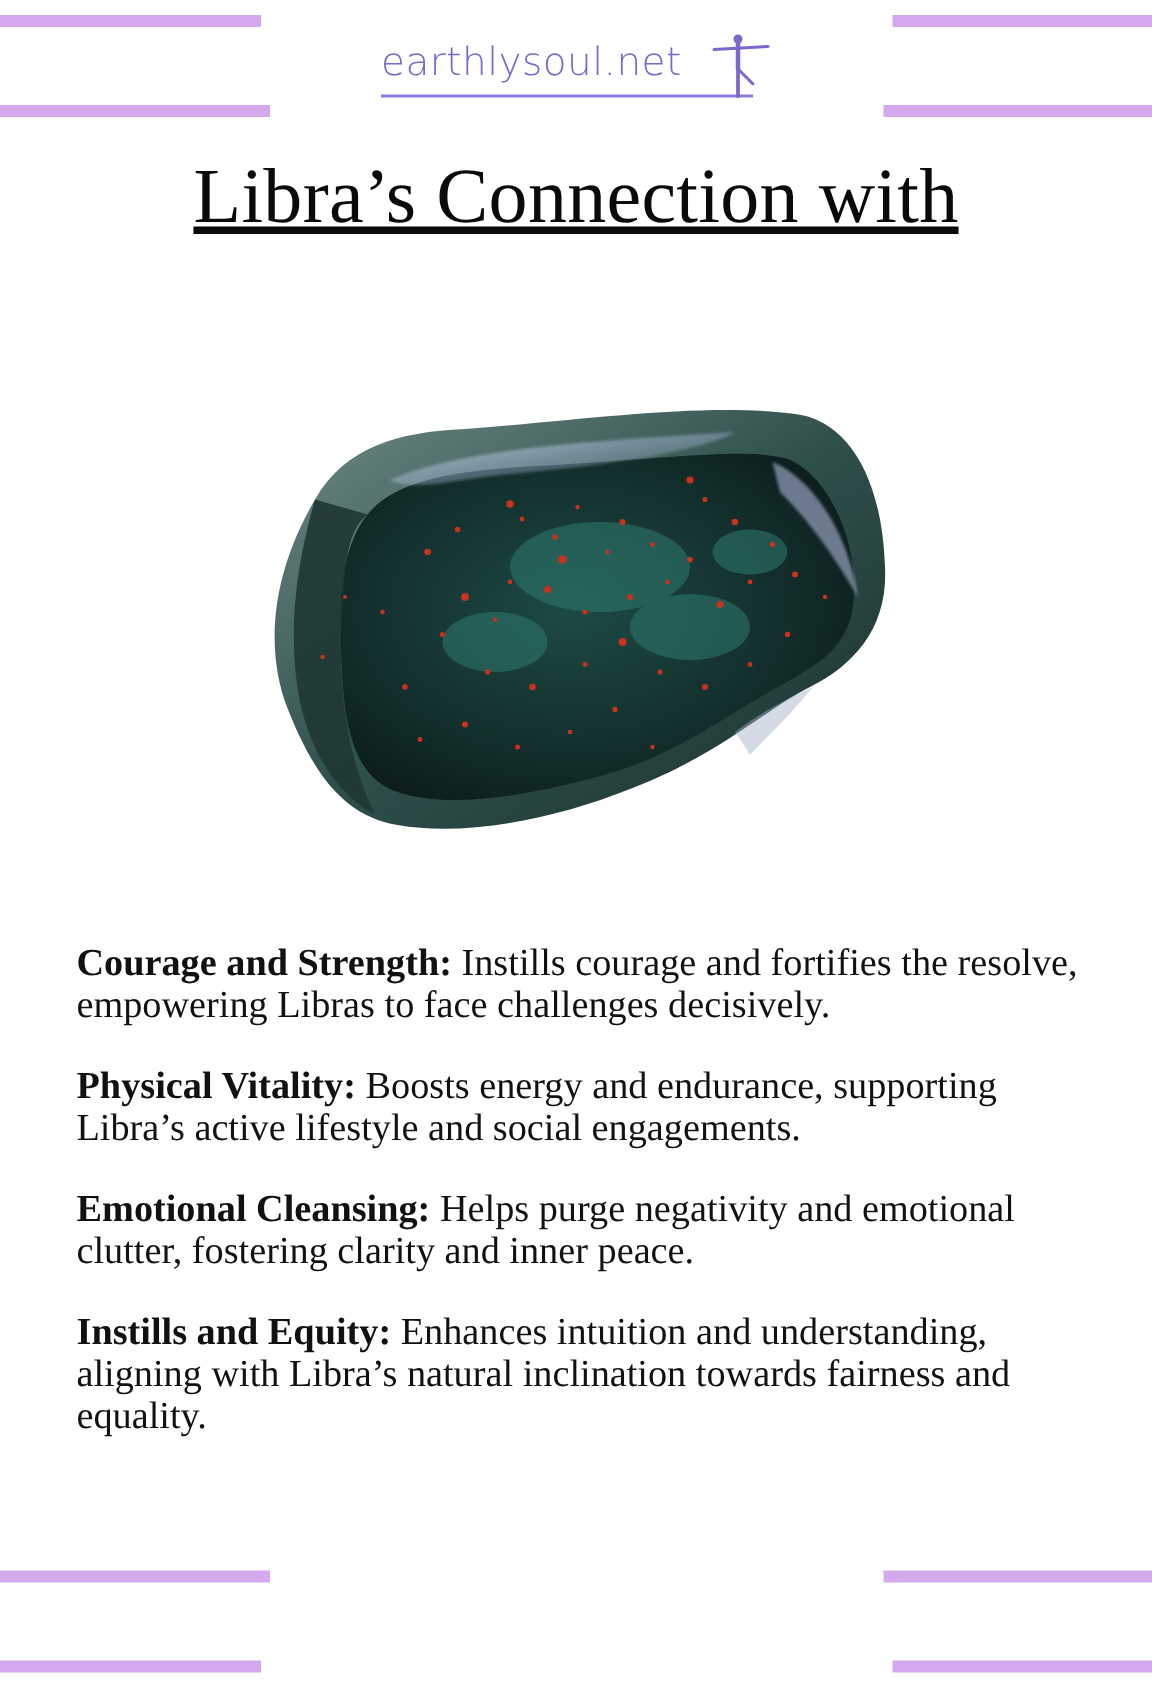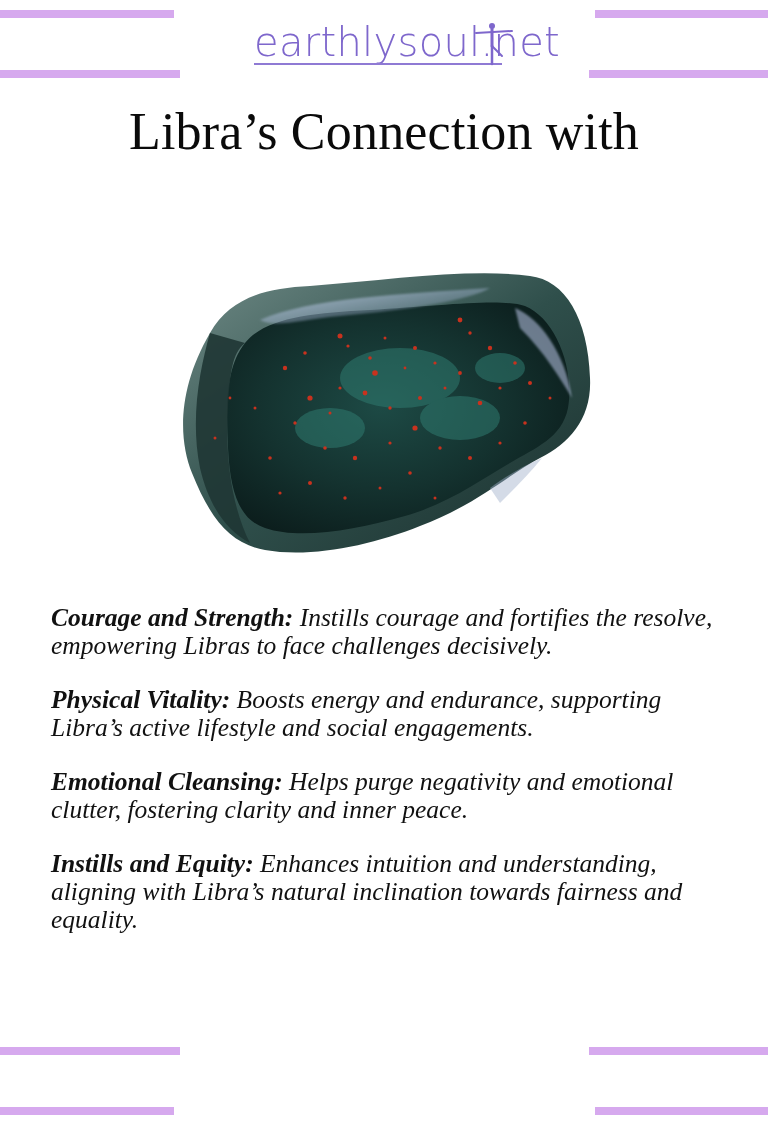--- a/index.html
+++ b/index.html
@@ -25,21 +25,21 @@
       left: 254px;
       top: 20px;
       width: 262px;
       height: 50px;
     }
     .logo-text {
       position: absolute;
       left: 0;
       top: 4px;
       font-family: "DejaVu Sans", "Liberation Sans", sans-serif;
-      font-size: 40px;
+      font-size: 26px;
       font-weight: 300;
       letter-spacing: 0.3px;
       color: #7e67cc;
       line-height: 36px;
       white-space: nowrap;
     }
     .logo-underline {
       position: absolute;
       left: 0;
       top: 43px;
@@ -54,34 +54,34 @@
       position: absolute;
       left: 0;
       top: 102px;
       width: 768px;
       text-align: center;
       font-size: 52px;
       line-height: 60px;
       font-weight: 400;
       color: #0a0a0a;
       letter-spacing: 0.2px;
+      text-decoration: underline;
     }
     .stone {
       position: absolute;
       left: 170px;
       top: 258px;
       width: 430px;
       height: 305px;
     }
     .points {
       position: absolute;
       left: 51px;
-      top: 604px;
+      top: 628px;
       width: 680px;
-      font-style: italic;
     }
     .point {
       font-size: 25.5px;
       line-height: 28px;
       margin: 0 0 26px 0;
       color: #111;
     }
     .point .label {
       font-weight: 700;
     }

